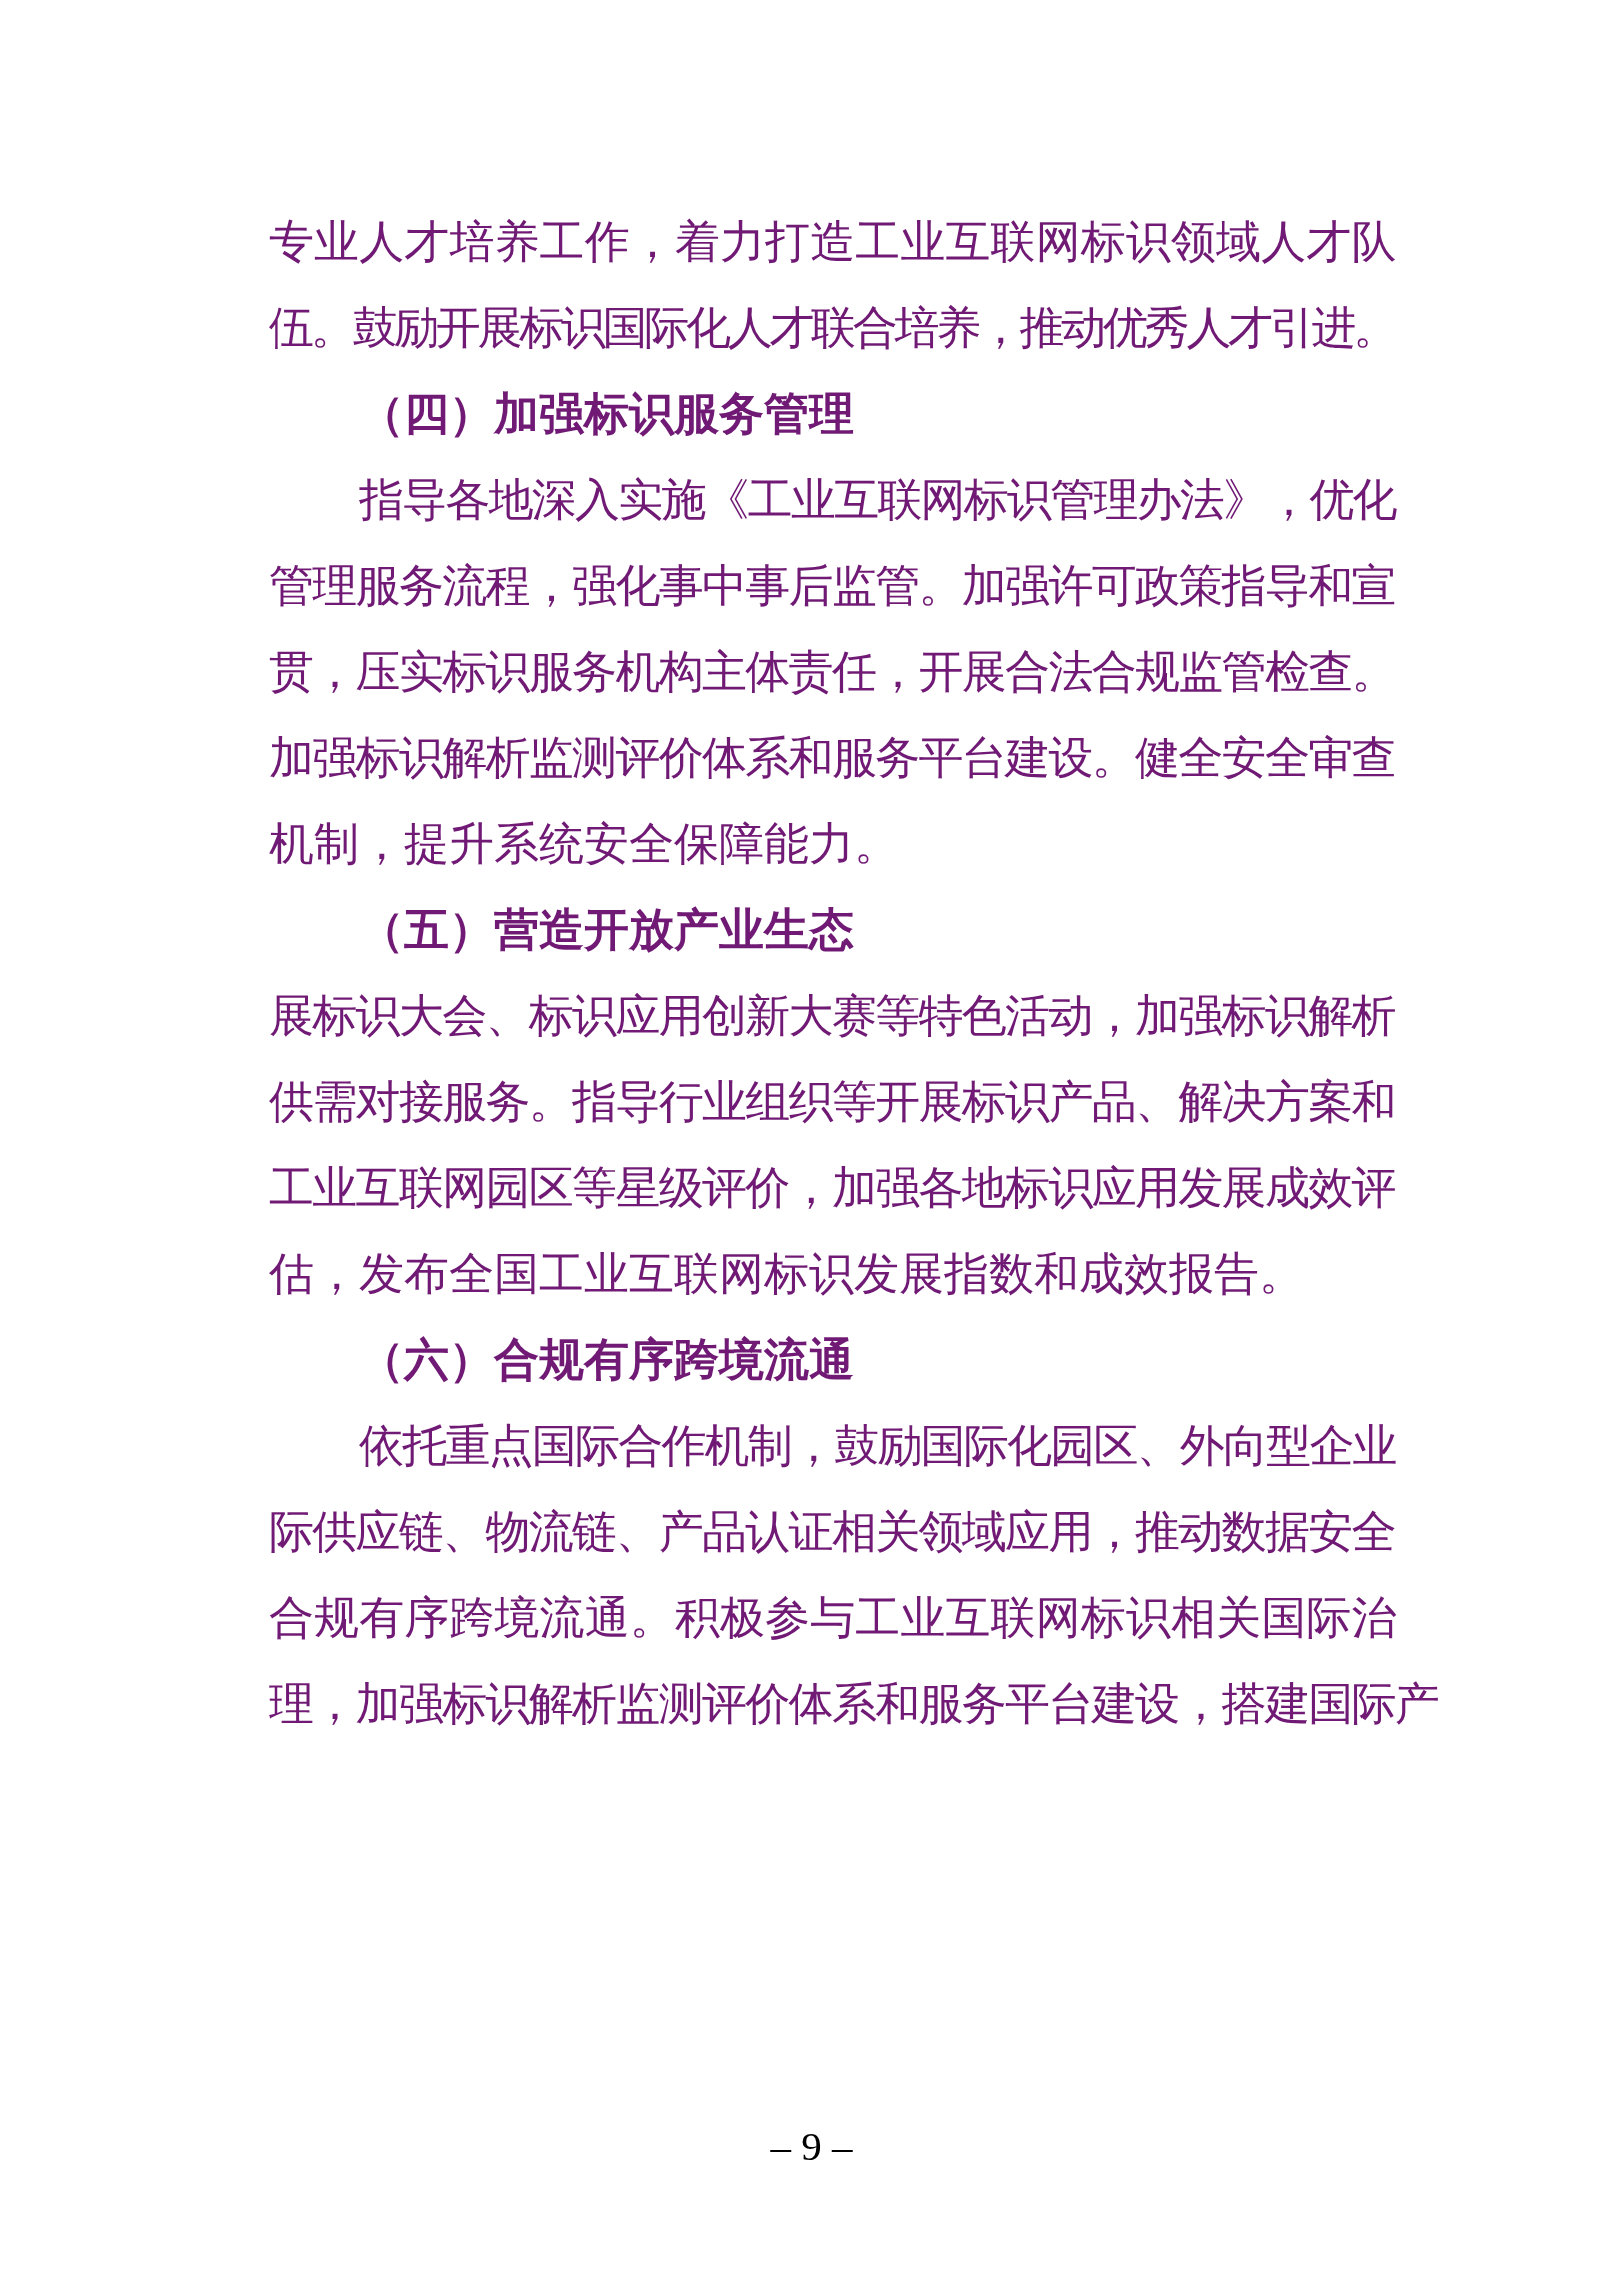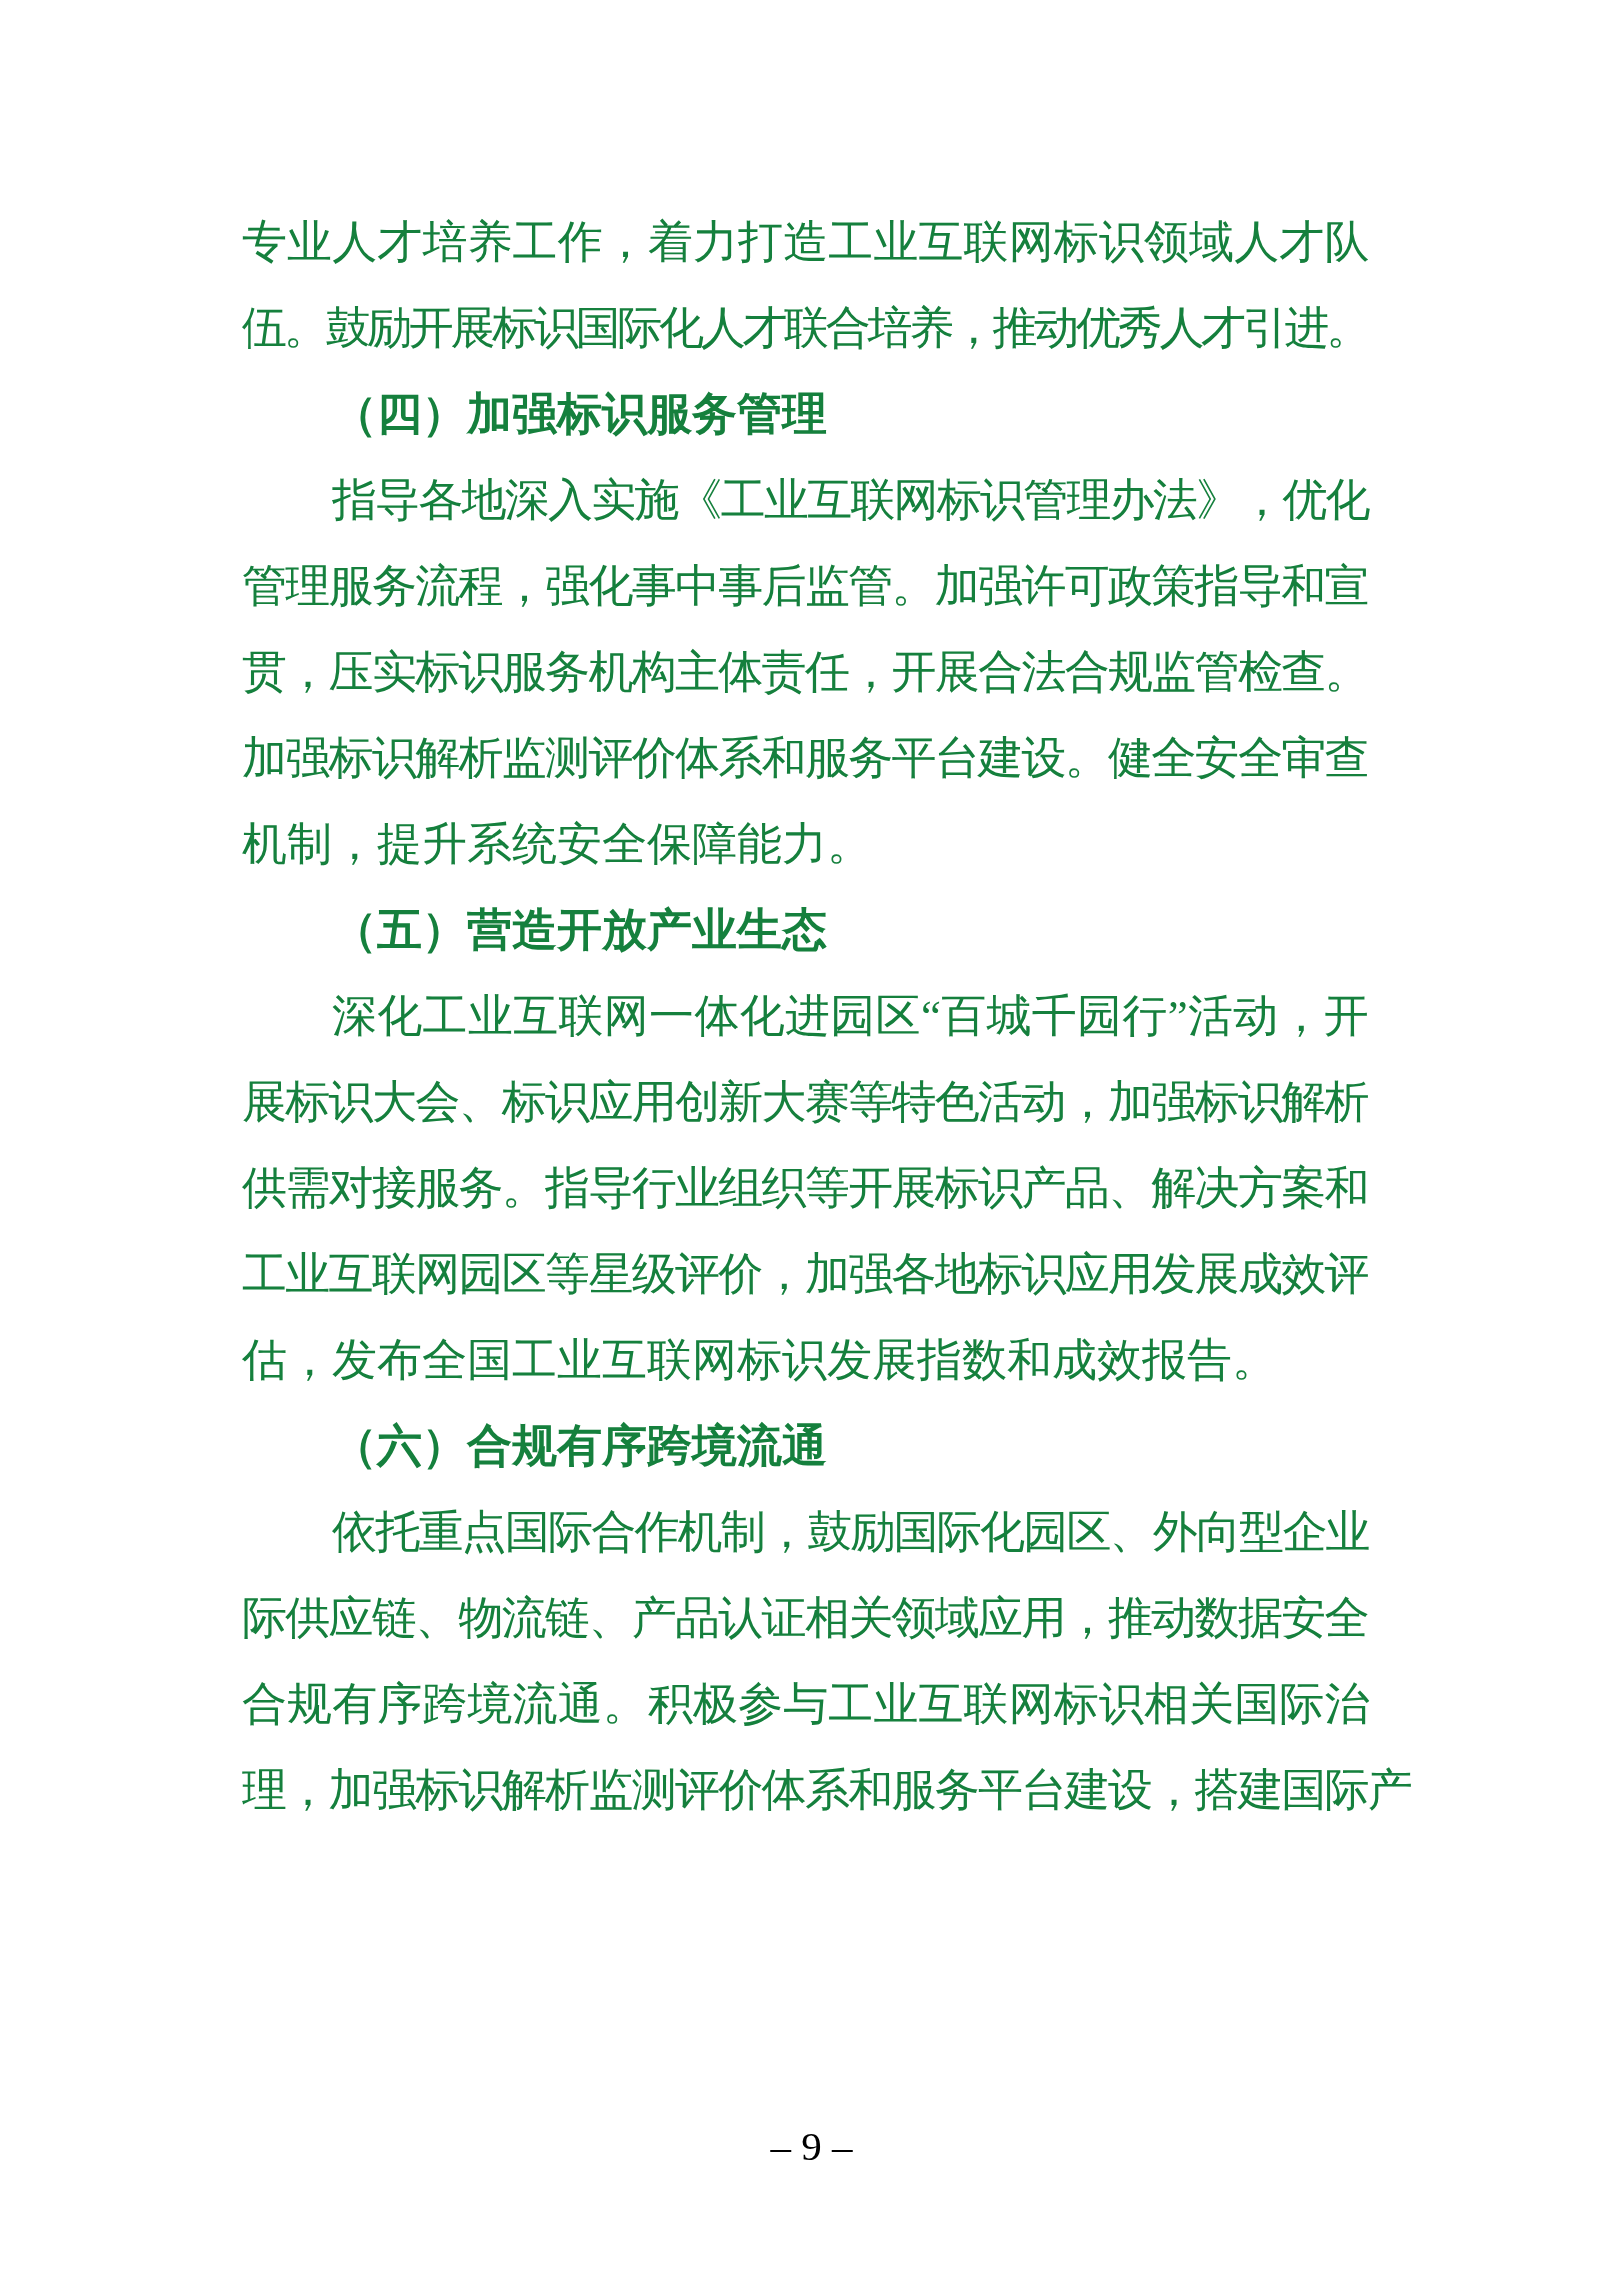--- a/index.html
+++ b/index.html
@@ -24,23 +24,24 @@
   .text-block {
     position: absolute;
     left: 242px;
     top: 199px;
     width: 1131px;
   }
   .line {
     height: 86px;
     line-height: 86px;
     font-size: 45px;
-    color: #15803d;
+    color: #701a75;
     white-space: nowrap;
     text-align: left;
+    margin-left: 27px;
   }
   .line.body-indent,
   .line.heading {
     text-indent: 90px;
   }
   .line.heading {
     font-weight: bold;
   }
   .footer {
     position: absolute;
@@ -61,21 +62,20 @@
   <div class="text-block" id="text-block">
       <div class="line body"><span style="letter-spacing: 0.1px;">专业人才培养工作，着力打造工业互联网标识领域人才队</span></div>
       <div class="line body"><span style="letter-spacing: -3.3px;">伍。鼓励开展标识国际化人才联合培养，推动优秀人才引进。</span></div>
       <div class="line heading"><span>（四）加强标识服务管理</span></div>
       <div class="line body-indent"><span style="letter-spacing: -1.8px;">指导各地深入实施《工业互联网标识管理办法》，优化</span></div>
       <div class="line body"><span style="letter-spacing: -1.7px;">管理服务流程，强化事中事后监管。加强许可政策指导和宣</span></div>
       <div class="line body"><span style="letter-spacing: -1.7px;">贯，压实标识服务机构主体责任，开展合法合规监管检查。</span></div>
       <div class="line body"><span style="letter-spacing: -1.7px;">加强标识解析监测评价体系和服务平台建设。健全安全审查</span></div>
       <div class="line body"><span>机制，提升系统安全保障能力。</span></div>
       <div class="line heading"><span>（五）营造开放产业生态</span></div>
-      <div class="line body-indent"><span style="letter-spacing: 0.3px;">深化工业互联网一体化进园区“百城千园行”活动，开</span></div>
       <div class="line body"><span style="letter-spacing: -1.7px;">展标识大会、标识应用创新大赛等特色活动，加强标识解析</span></div>
       <div class="line body"><span style="letter-spacing: -1.7px;">供需对接服务。指导行业组织等开展标识产品、解决方案和</span></div>
       <div class="line body"><span style="letter-spacing: -1.7px;">工业互联网园区等星级评价，加强各地标识应用发展成效评</span></div>
       <div class="line body"><span>估，发布全国工业互联网标识发展指数和成效报告。</span></div>
       <div class="line heading"><span>（六）合规有序跨境流通</span></div>
       <div class="line body-indent"><span style="letter-spacing: -1.8px;">依托重点国际合作机制，鼓励国际化园区、外向型企业</span></div>
       <div class="line body"><span style="letter-spacing: -1.7px;">际供应链、物流链、产品认证相关领域应用，推动数据安全</span></div>
       <div class="line body"><span style="letter-spacing: 0.1px;">合规有序跨境流通。积极参与工业互联网标识相关国际治</span></div>
       <div class="line body"><span style="letter-spacing: -1.7px;">理，加强标识解析监测评价体系和服务平台建设，搭建国际产</span></div>
     </div>

